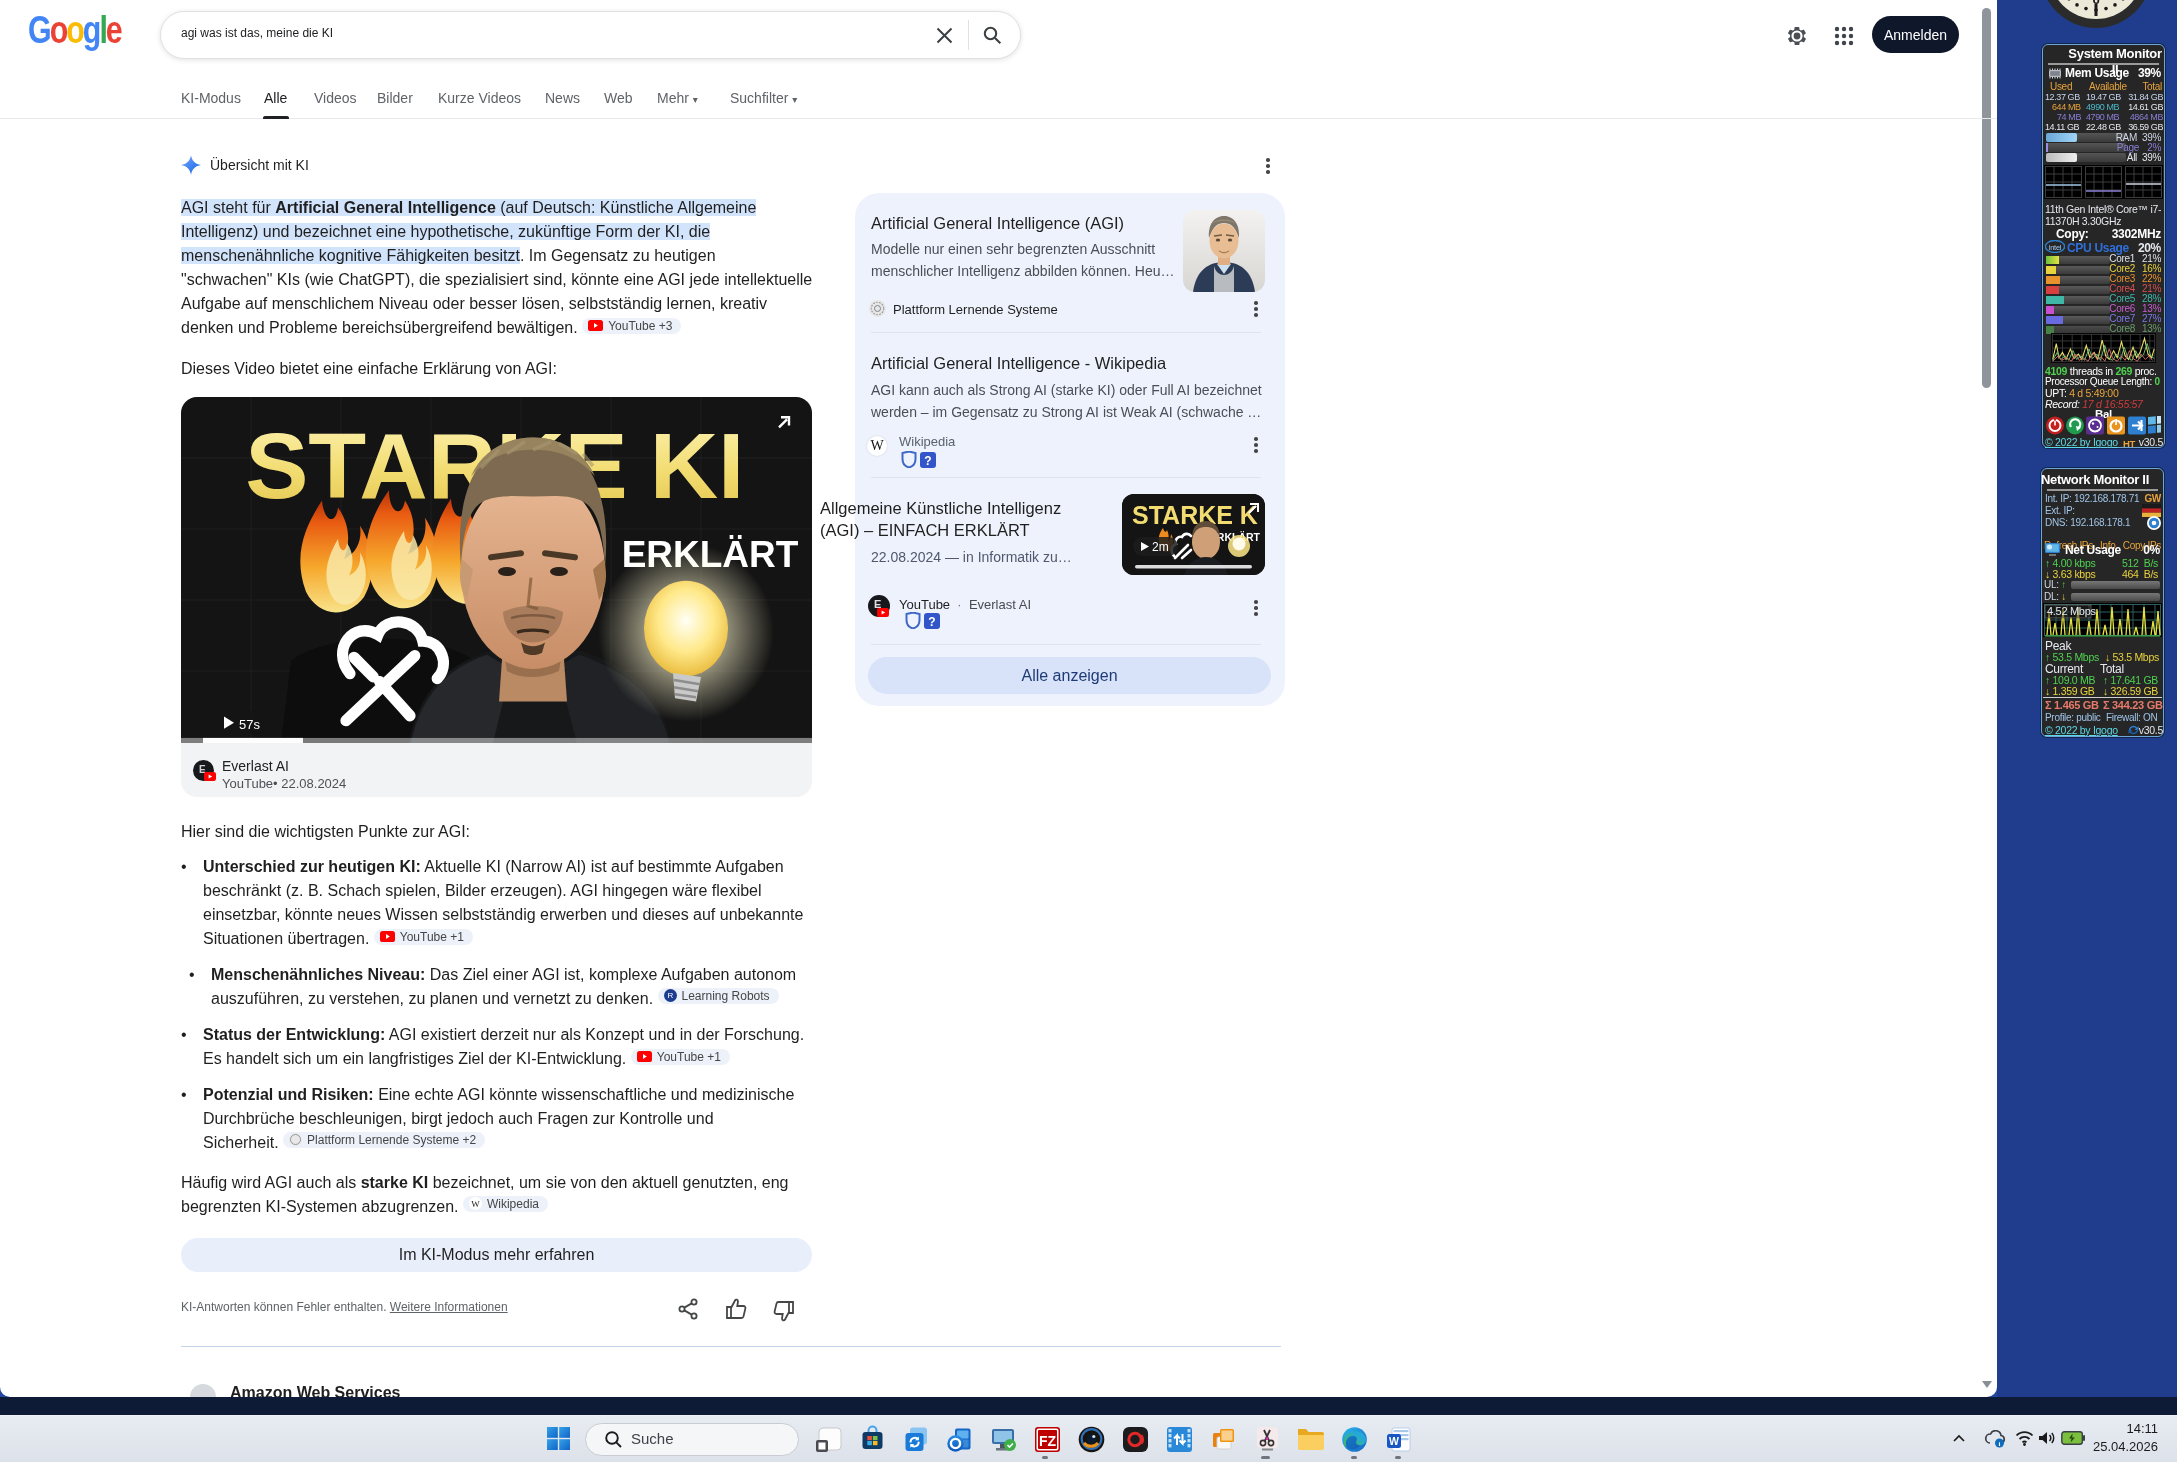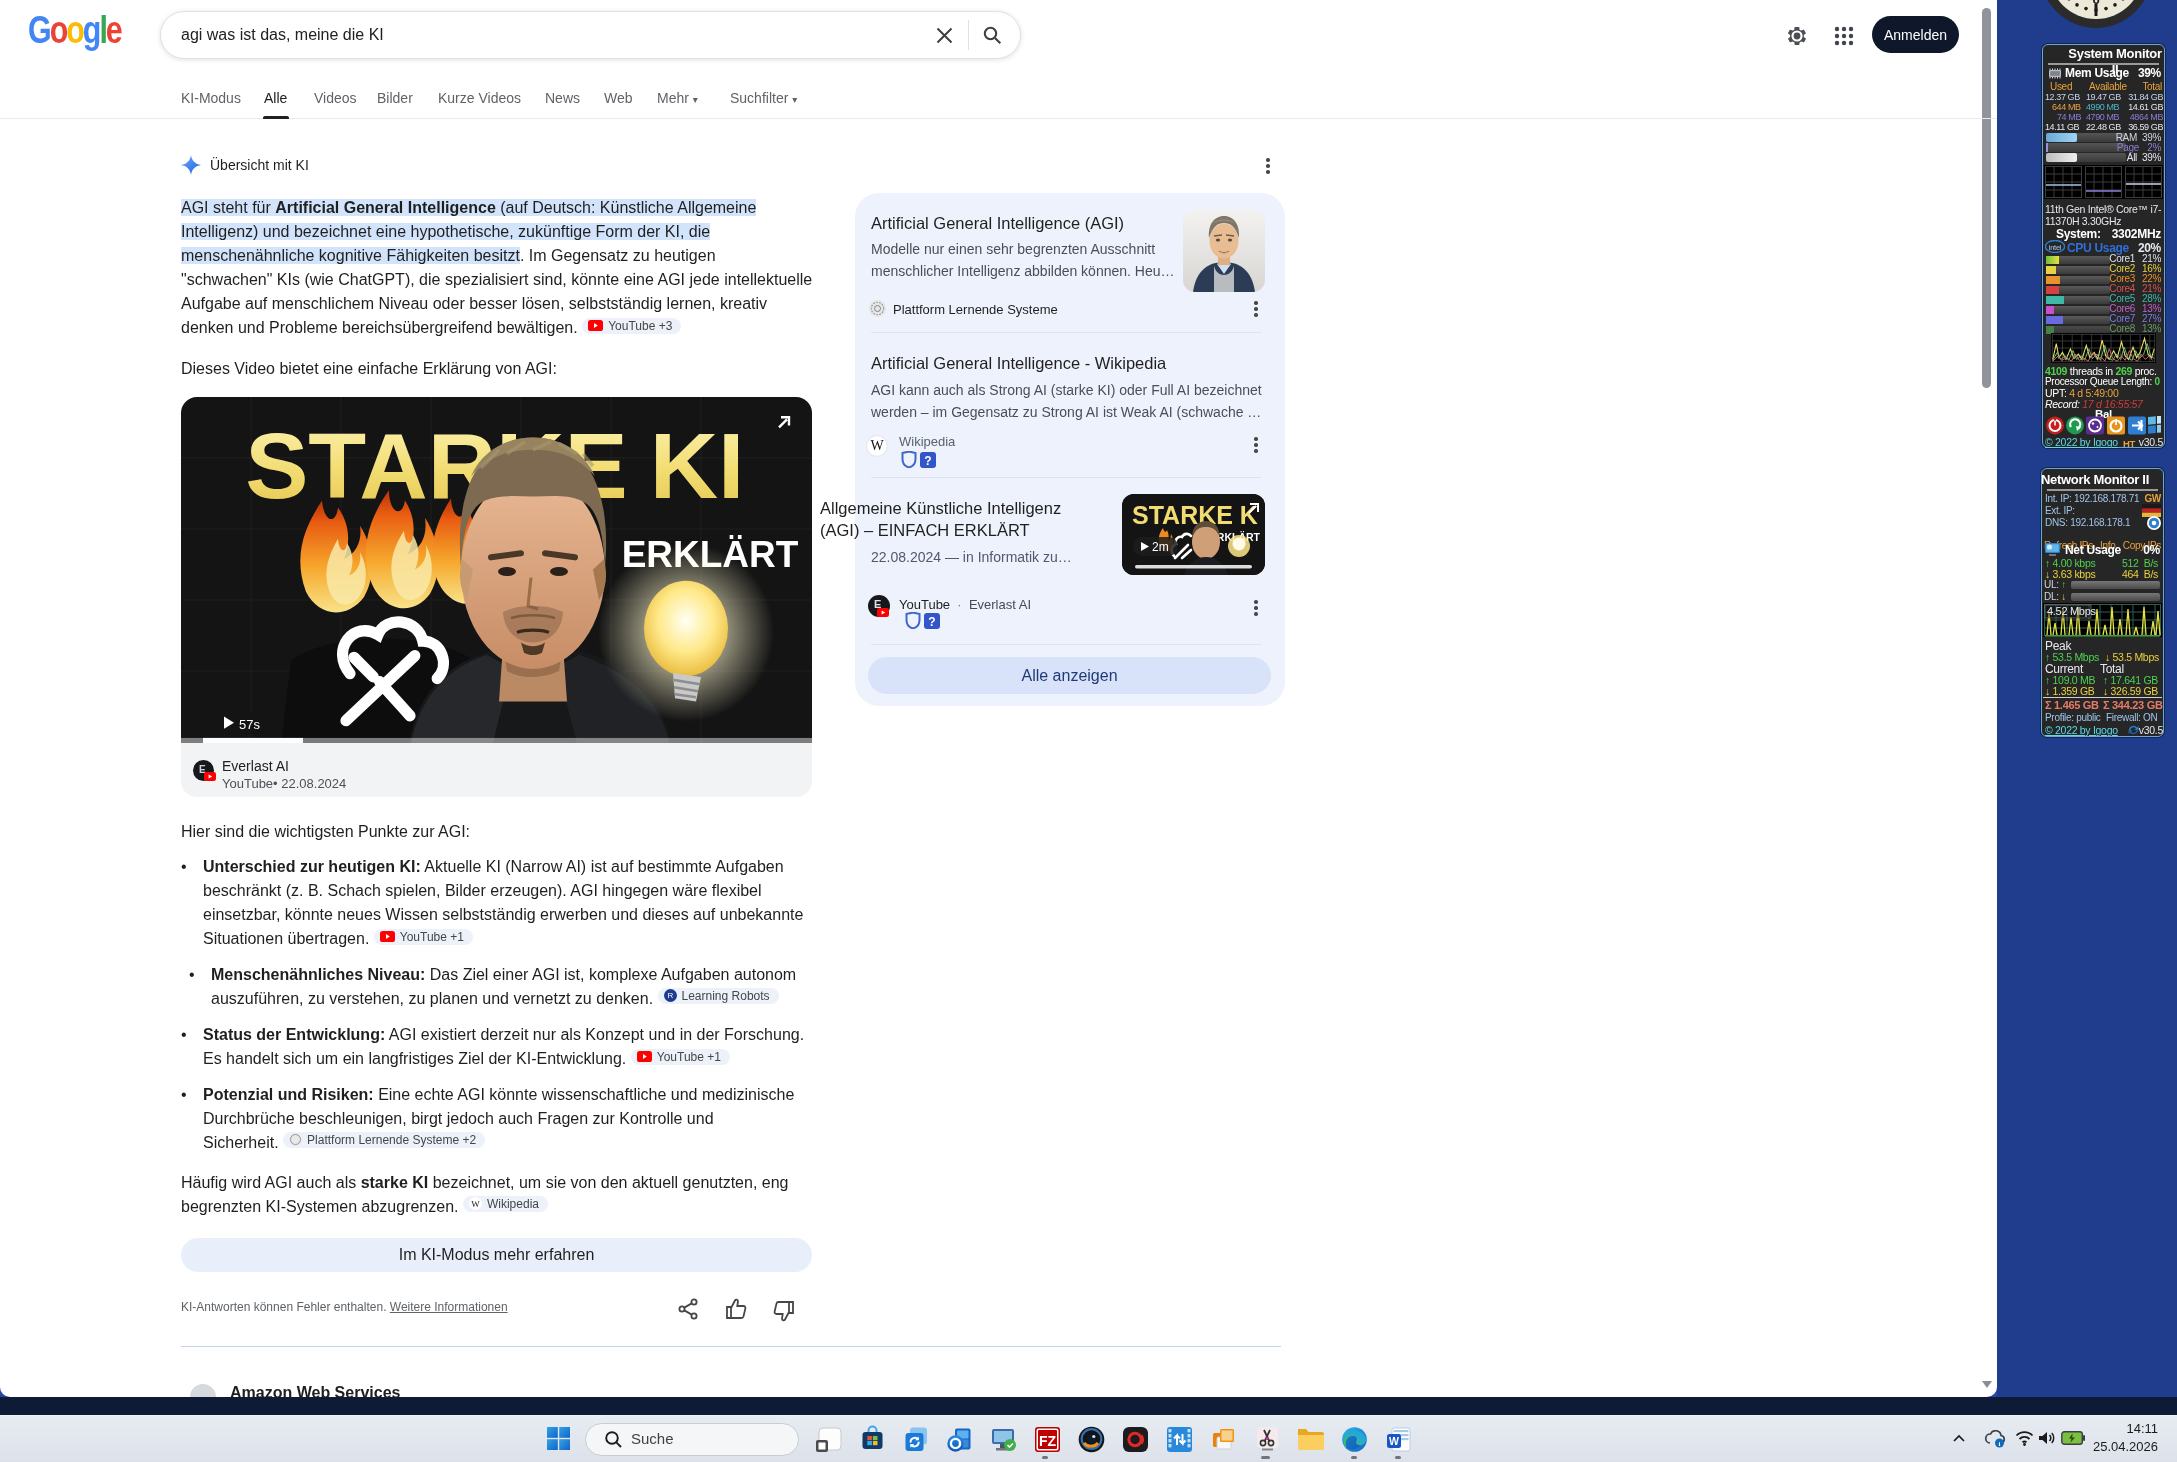--- a/index.html
+++ b/index.html
@@ -4,21 +4,21 @@
 <style>
 * { margin:0; padding:0; box-sizing:border-box; }
 html,body { width:2177px; height:1462px; overflow:hidden; }
 body { font-family:"Liberation Sans", sans-serif; position:relative; background:#2447a2; }
 .abs { position:absolute; }
 #browser { left:0; top:0; width:1997px; height:1397px; background:#fff; border-radius:0 0 10px 10px; }
 #sbthumb { left:1982px; top:8px; width:9px; height:380px; background:#90949b; border-radius:5px; }
 #sbdown { left:1982px; top:1381px; width:0; height:0; border-left:5px solid transparent; border-right:5px solid transparent; border-top:7px solid #8a8f96; }
 #logo { left:28px; top:9px; font-size:38px; font-weight:700; letter-spacing:-2.5px; transform:scaleX(.8); transform-origin:0 0; }
 #sbox { left:160px; top:11px; width:861px; height:48px; background:#fff; border:1px solid #dfe1e5; border-radius:24px; box-shadow:0 1px 5px rgba(32,33,36,.13); }
-#q { left:181px; top:26px; font-size:16px; color:#202124; }
+#q { left:181px; top:26px; font-size:12px; color:#202124; }
 #xicon { left:936px; top:27px; }
 #sdiv { left:968px; top:20px; width:1px; height:30px; background:#dfe1e5; }
 #magn { left:983px; top:26px; }
 #gear { left:1786px; top:25px; }
 #grid { left:1834px; top:26px; }
 #anm { left:1872px; top:16px; width:87px; height:37px; background:#0f172a; border-radius:19px; color:#fff; font-size:14px; display:flex; align-items:center; justify-content:center; }
 #tabs { left:181px; top:90px; font-size:14px; color:#5f6368; white-space:nowrap; }
 #tabs b { color:#202124; font-weight:400; }
 #alleu { left:263px; top:115.5px; width:26px; height:3px; background:#202124; border-radius:2px 2px 0 0; }
 .t16 { font-size:16px; line-height:24px; color:#1f1f1f; }
@@ -134,21 +134,21 @@
       <path d="M1.5 9 H37 M1.5 17 H37 M1.5 25 H37 M10 1.5 V33 M19 1.5 V33 M28 1.5 V33"></path>
       <path d="M41.5 9 H77 M41.5 17 H77 M41.5 25 H77 M50 1.5 V33 M59 1.5 V33 M68 1.5 V33"></path>
       <path d="M81.5 9 H117 M81.5 17 H117 M81.5 25 H117 M90 1.5 V33 M99 1.5 V33 M108 1.5 V33"></path>
     </g>
     <path d="M2 20 H37" stroke="#9fc8e8" stroke-width="1.6" fill="none"></path>
     <path d="M42 26 H77" stroke="#8a7fd6" stroke-width="1.6" fill="none"></path>
     <path d="M82 19 H117" stroke="#cfd6e4" stroke-width="1.6" fill="none"></path>
   </svg>
   <div style="position:absolute; left:3px; top:159px; font-size:10.5px; color:#e6e8ee; white-space:nowrap;">11th Gen Intel® Core™ i7-</div>
   <div style="position:absolute; left:3px; top:171px; font-size:10.5px; color:#e6e8ee;">11370H 3.30GHz</div>
-  <div style="position:absolute; left:14px; top:183px; font-size:12px; font-weight:700;">System:</div>
+  <div style="position:absolute; left:14px; top:183px; font-size:12px; font-weight:700;">Copy:</div>
     <div style="position:absolute; right:4px; top:183px; font-size:12px; font-weight:700;">3302MHz</div>
   <svg style="position:absolute; left:3px; top:196px;" width="20" height="13" viewBox="0 0 20 13">
       <ellipse cx="10" cy="6.5" rx="9.6" ry="6" fill="none" stroke="#2e7fd0" stroke-width="1.4"></ellipse>
       <text x="10" y="9.5" font-size="7.5" fill="#9fc8f0" text-anchor="middle" font-family="Liberation Sans">intel</text>
     </svg>
   <div style="position:absolute; left:25px; top:197px; font-size:12px; font-weight:700; color:#2f6fdb;">CPU Usage</div>
   <div style="position:absolute; right:4px; top:197px; font-size:12px; font-weight:700; color:#e6e8ee;">20%</div>
   <div style="position:absolute; left:4px; top:212px; width:64px; height:8px; background:linear-gradient(#5a5a5a,#3a3a3a); border-radius:2px;">
       <div style="width:21%; height:100%; background:linear-gradient(90deg,#6abf3f,#e8e23d);"></div>
     </div>

